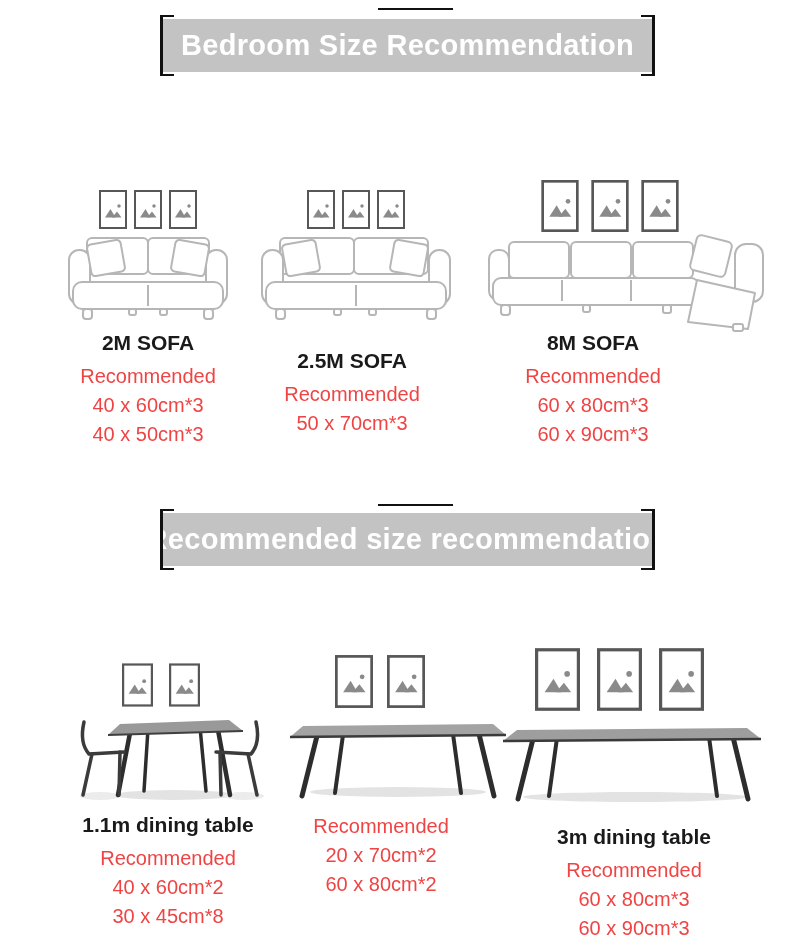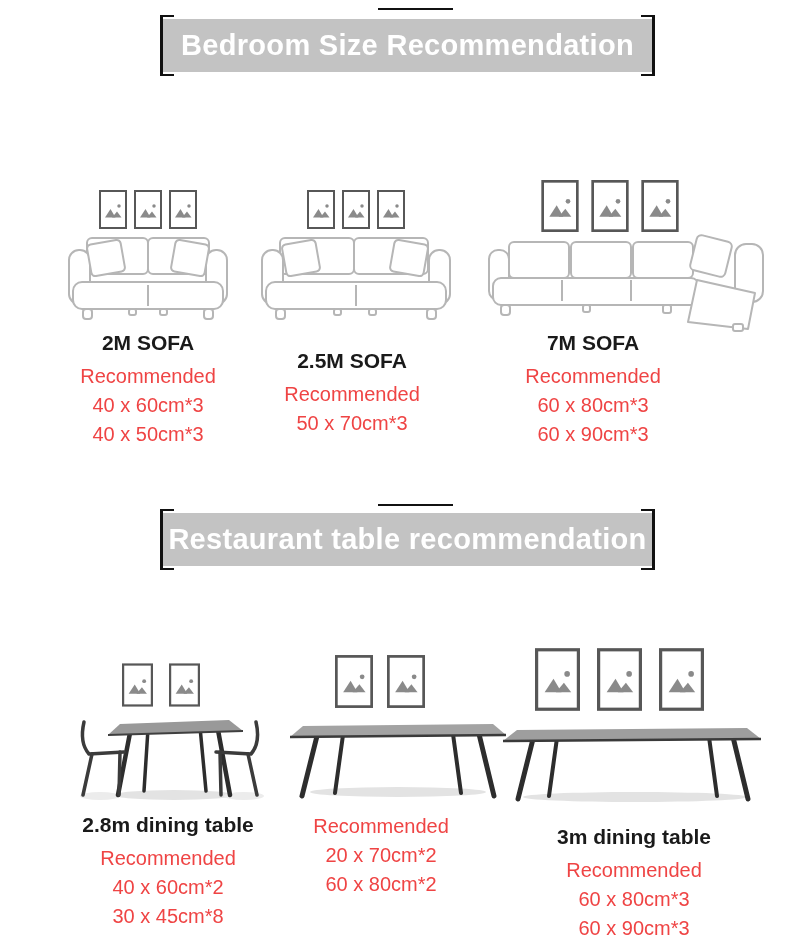--- a/index.html
+++ b/index.html
@@ -119,31 +119,31 @@
     <div class="size-line">Recommended</div>
     <div class="size-line">40 x 60cm*3</div>
     <div class="size-line">40 x 50cm*3</div>
   </div>
   <div class="size-block" style="left:242px;top:348px;">
     <div class="size-title">2.5M SOFA</div>
     <div class="size-line">Recommended</div>
     <div class="size-line">50 x 70cm*3</div>
   </div>
   <div class="size-block" style="left:483px;top:330px;">
-    <div class="size-title">7M SOFA</div>
+    <div class="size-title">8M SOFA</div>
     <div class="size-line">Recommended</div>
     <div class="size-line">60 x 80cm*3</div>
     <div class="size-line">60 x 90cm*3</div>
   </div>
 
   <div class="divider-line" style="left:378px;top:504px;width:75px;"></div>
 
   <div class="banner" style="top:513px;">
     <span class="bracket left"></span>
-    <span>Restaurant table recommendation</span>
+    <span>Recommended size recommendation</span>
     <span class="bracket right"></span>
   </div>
 
   <div class="figure" style="left:62px;top:645px;">
     <svg width="216" height="158" viewBox="0 0 216 158">
       <use href="#pframe" x="60" y="18" width="31" height="44"></use>
       <use href="#pframe" x="107" y="18" width="31" height="44"></use>
       <g>
         <ellipse cx="112" cy="150" rx="60" ry="5" fill="#e3e3e3"></ellipse>
         <ellipse cx="38" cy="151" rx="20" ry="4" fill="#ececec"></ellipse>
@@ -199,21 +199,21 @@
           <line x1="38" y1="94" x2="23" y2="154" stroke-width="5"></line>
           <line x1="238" y1="92" x2="253" y2="154" stroke-width="5"></line>
         </g>
         <polygon points="22,85 252,83 266,94 8,96" fill="#9e9e9e"></polygon>
         <line x1="8" y1="96" x2="266" y2="94" stroke="#3a3a3a" stroke-width="2.5"></line>
       </g>
     </svg>
   </div>
 
   <div class="size-block" style="left:58px;top:812px;">
-    <div class="size-title">2.8m dining table</div>
+    <div class="size-title">1.1m dining table</div>
     <div class="size-line">Recommended</div>
     <div class="size-line">40 x 60cm*2</div>
     <div class="size-line">30 x 45cm*8</div>
   </div>
   <div class="size-block" style="left:271px;top:812px;">
     <div class="size-line">Recommended</div>
     <div class="size-line">20 x 70cm*2</div>
     <div class="size-line">60 x 80cm*2</div>
   </div>
   <div class="size-block" style="left:524px;top:824px;">

